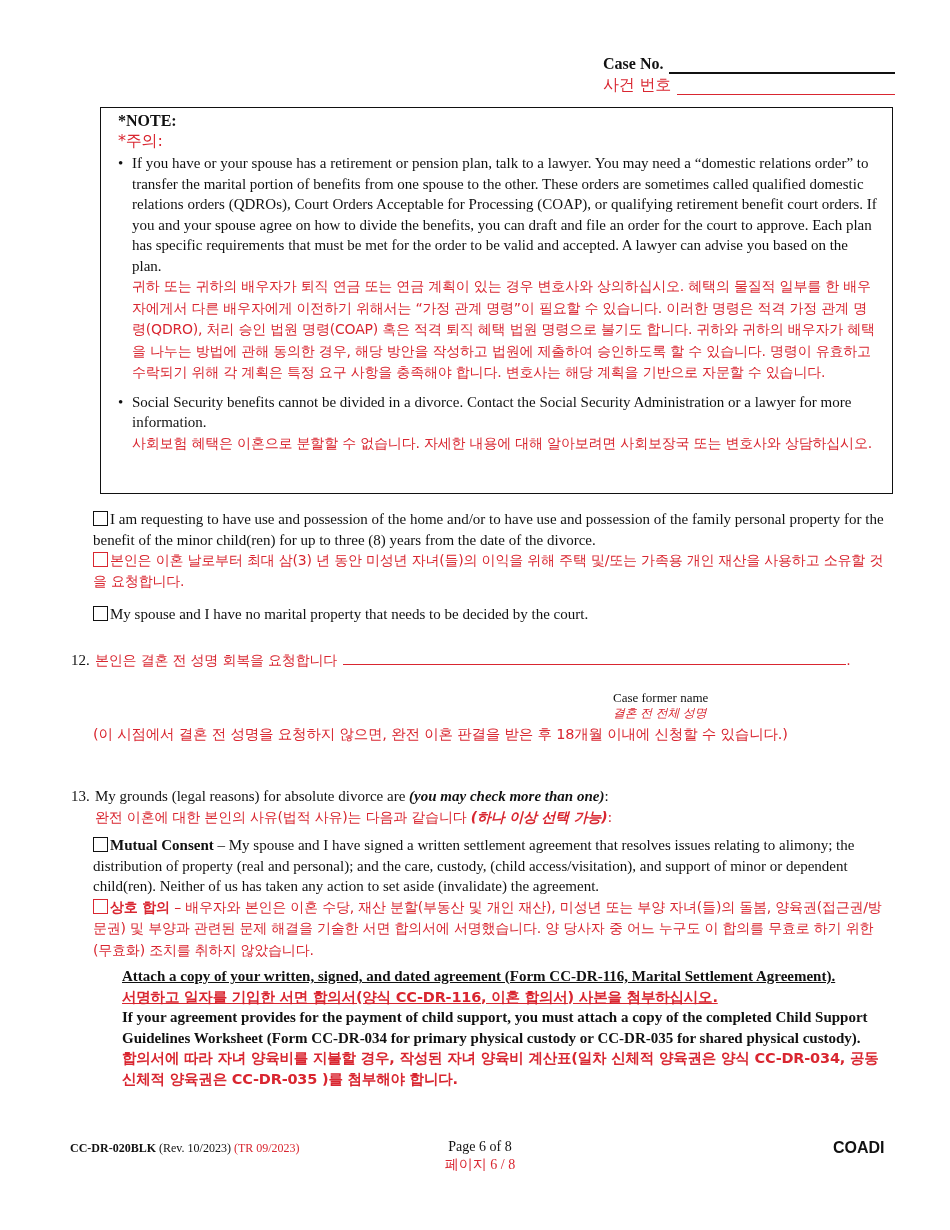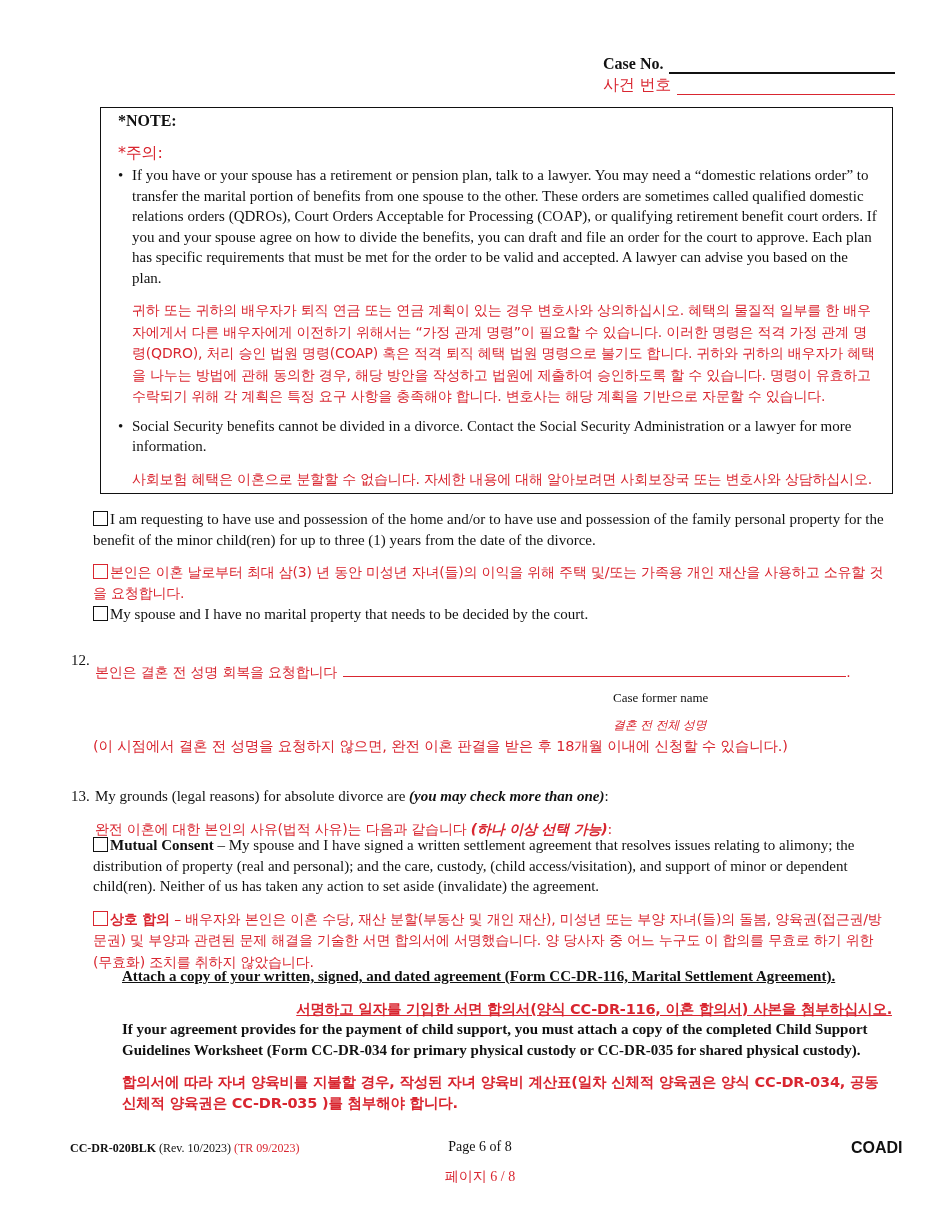--- a/index.html
+++ b/index.html
@@ -10,21 +10,21 @@
     body {
       width: 950px;
       height: 1230px;
       position: relative;
       font-family: "Liberation Serif", "DejaVu Serif", serif;
       color: #111111;
       font-size: 15px;
       line-height: 20.5px;
       overflow: hidden;
     }
-    .red { color: #d92630; margin-top: 12px; }
+    .red { color: #d92630; }
     .kr { font-family: "DejaVu Sans", "Liberation Sans", sans-serif; font-size: 14px; letter-spacing: -0.2px; }
     .abs { position: absolute; }
 
     
     .case-block { left: 603px; top: 53px; width: 292px; }
     .case-row { display: flex; align-items: flex-end; height: 21px; }
     .case-label { font-weight: bold; font-size: 16px; white-space: nowrap; }
     .case-label-kr { font-size: 16px; white-space: nowrap; }
     .case-line { flex: 1; margin-left: 6px; border-bottom: 2px solid #111; height: 14px; }
     .case-line.red-line { border-bottom: 1px solid #d92630; }
@@ -91,21 +91,21 @@
   </div>
   <div class="bullet-item">
     <span class="bullet">•</span>
     <div>Social Security benefits cannot be divided in a divorce. Contact the Social Security Administration or a lawyer for more information.</div>
     <div class="kr red" style="line-height:21.5px;">사회보험 혜택은 이혼으로 분할할 수 없습니다. 자세한 내용에 대해 알아보려면 사회보장국 또는 변호사와 상담하십시오.</div>
   </div>
 </div>
 
 <div class="abs para" style="top:509px;">
   <div>
-    <span class="cb"></span><span>I am requesting to have use and possession of the home and/or to have use and possession of the family personal property for the benefit of the minor child(ren) for up to three (1) years from the date of the divorce.</span>
+    <span class="cb"></span><span>I am requesting to have use and possession of the home and/or to have use and possession of the family personal property for the benefit of the minor child(ren) for up to three (8) years from the date of the divorce.</span>
   </div>
   <div class="kr red" style="line-height:21px;">
     <span class="cb red-cb"></span><span>본인은 이혼 날로부터 최대 삼(3) 년 동안 미성년 자녀(들)의 이익을 위해 주택 및/또는 가족용 개인 재산을 사용하고 소유할 것을 요청합니다.</span>
   </div>
 </div>
 
 <div class="abs para" style="top:604px;">
   <div>
     <span class="cb"></span><span>My spouse and I have no marital property that needs to be decided by the court.</span>
   </div>
@@ -144,27 +144,27 @@
   <div>
     <span class="cb"></span><span class="bold">Mutual Consent</span><span> – </span><span>My spouse and I have signed a written settlement agreement that resolves issues relating to alimony; the distribution of property (real and personal); and the care, custody, (child access/visitation), and support of minor or dependent child(ren). Neither of us has taken any action to set aside (invalidate) the agreement.</span>
   </div>
   <div class="kr red" style="line-height:21.5px;">
     <span class="cb red-cb"></span><span class="bold">상호 합의</span><span> – </span><span>배우자와 본인은 이혼 수당, 재산 분할(부동산 및 개인 재산), 미성년 또는 부양 자녀(들)의 돌봄, 양육권(접근권/방문권) 및 부양과 관련된 문제 해결을 기술한 서면 합의서에 서명했습니다. 양 당사자 중 어느 누구도 이 합의를 무효로 하기 위한 (무효화) 조치를 취하지 않았습니다.</span>
   </div>
 </div>
 
 <div class="abs" style="left:122px; top:966px; width:770px;">
   <div class="bold ul">Attach a copy of your written, signed, and dated agreement (Form CC-DR-116, Marital Settlement Agreement).</div>
-  <div class="bold ul kr red" style="font-size:14.5px;text-align:right;">서명하고 일자를 기입한 서면 합의서(양식 CC-DR-116, 이혼 합의서) 사본을 첨부하십시오.</div>
+  <div class="bold ul kr red" style="font-size:14.5px;">서명하고 일자를 기입한 서면 합의서(양식 CC-DR-116, 이혼 합의서) 사본을 첨부하십시오.</div>
   <div class="bold">If your agreement provides for the payment of child support, you must attach a copy of the completed Child Support Guidelines Worksheet (Form CC-DR-034 for primary physical custody or CC-DR-035 for shared physical custody).</div>
   <div class="bold kr red" style="font-size:14.5px; line-height:21px;">합의서에 따라 자녀 양육비를 지불할 경우, 작성된 자녀 양육비 계산표(일차 신체적 양육권은 양식 CC-DR-034, 공동 신체적 양육권은 CC-DR-035 )를 첨부해야 합니다.</div>
 </div>
 
 <div class="abs footer" style="left:70px; font-size:12px;">
   <span class="bold">CC-DR-020BLK</span>
   <span>(Rev. 10/2023)</span>
   <span class="red">(TR 09/2023)</span>
 </div>
 <div class="abs footer" style="left:430px; width:100px; text-align:center; font-size:14px; line-height:18px;">
   <div>Page 6 of 8</div>
   <div class="red" style="font-size:14px;">페이지 6 / 8</div>
 </div>
-<div class="abs footer" style="left:833px; font-family:'Liberation Sans', sans-serif; font-weight:bold; font-size:16px;margin-left:18px;">COADI</div>
+<div class="abs footer" style="left:833px; font-family:'Liberation Sans', sans-serif; font-weight:bold; font-size:16px;">COADI</div>
 
 </body></html>

